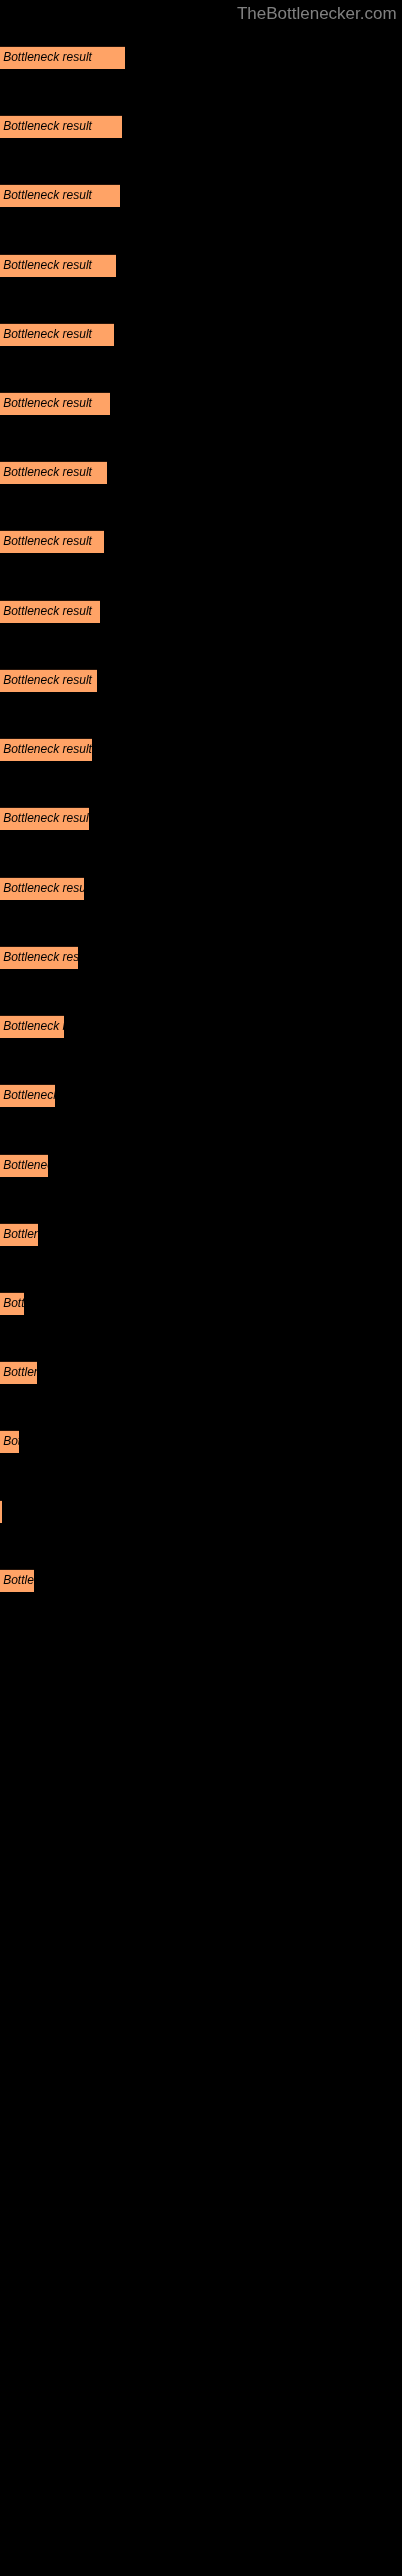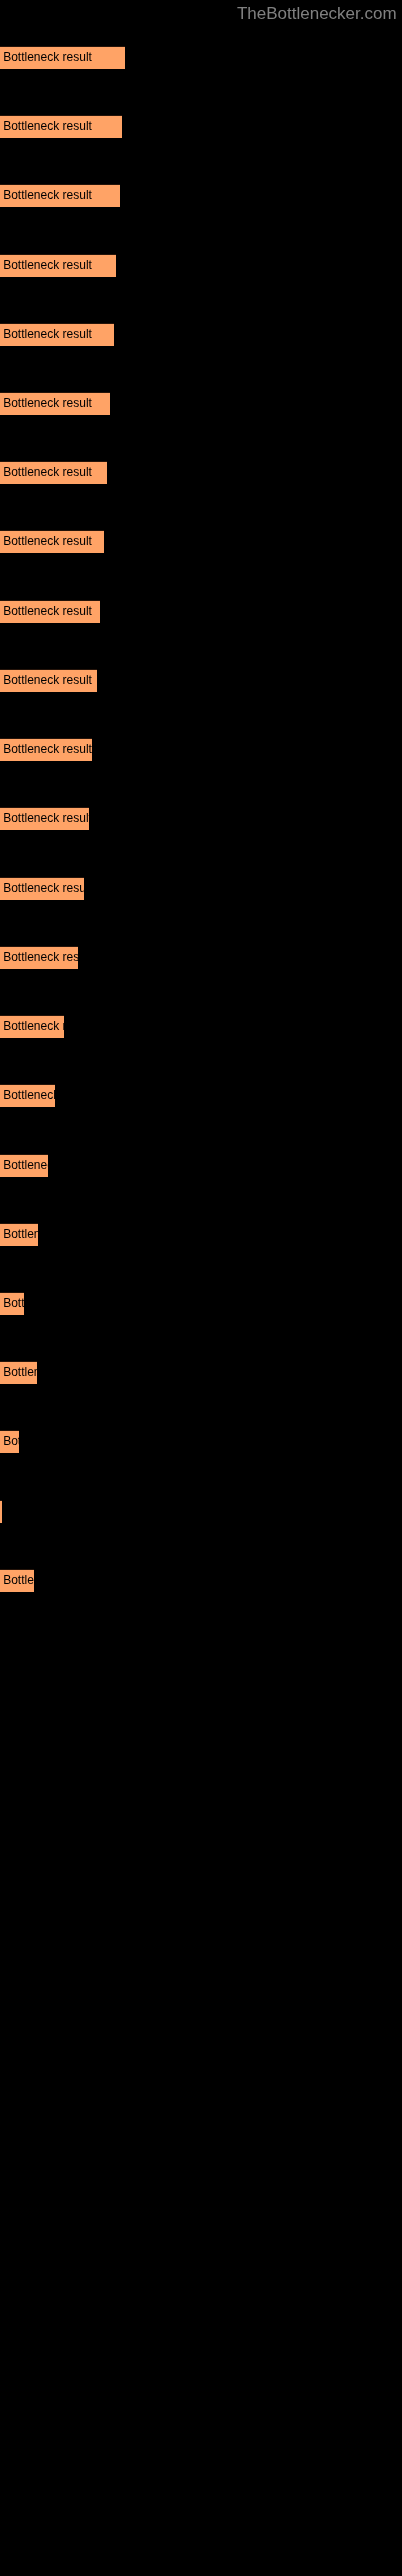--- a/index.html
+++ b/index.html
@@ -39,20 +39,21 @@
     user-select: none;
   }
 
   
   #chart-plot {
     position: absolute;
     left: 0;
     top: 0;
     width: 319px;
     height: 2576px;
+    font-style: italic;
   }
 
   .bar-row {
     position: absolute;
     left: 0;
   }
 
   .bar {
     position: absolute;
     left: 0;

